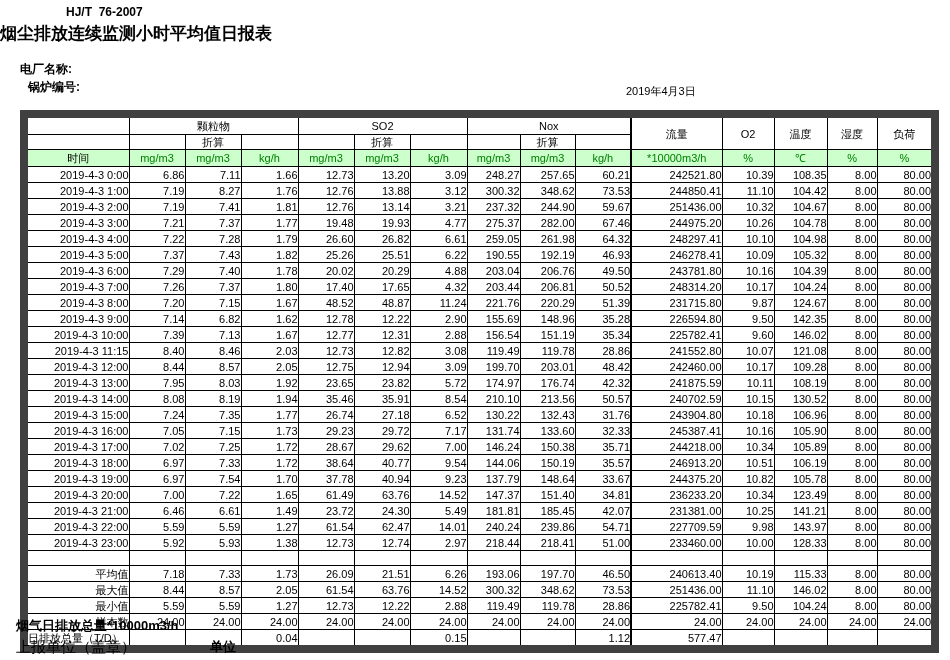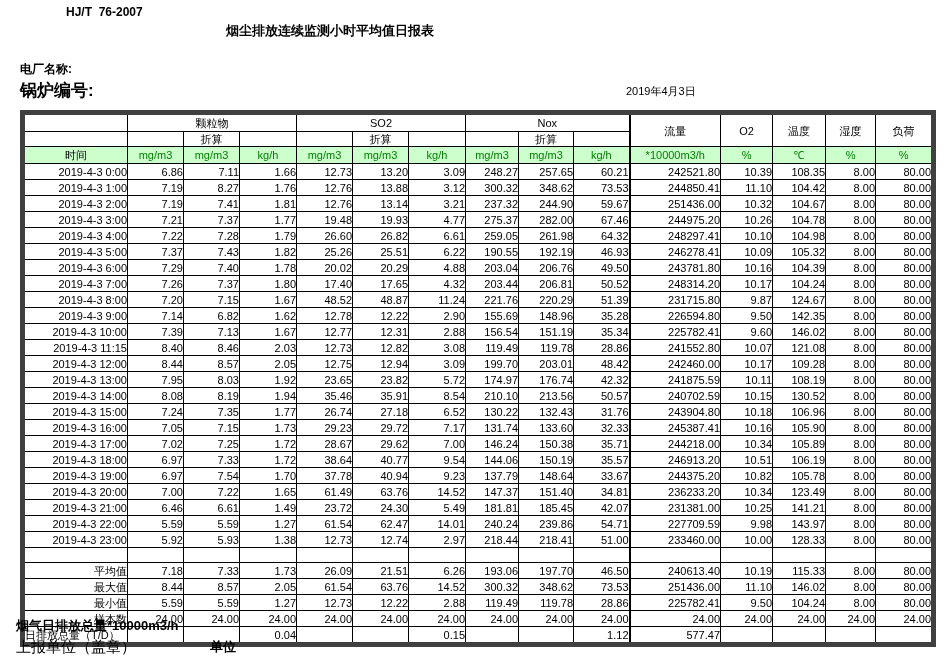--- a/index.html
+++ b/index.html
@@ -1,29 +1,29 @@
 <!DOCTYPE html>
 <html style="--green: #ccffcc; --unit-green: #008000;"><head>
 <meta charset="utf-8">
 <style>
   html,body{margin:0;padding:0;}
   body{
     width:950px;height:660px;position:relative;background:#ffffff;color:#000;
     font-family:"Liberation Sans", sans-serif;overflow:hidden;
   }
   .doc-code{position:absolute;left:22px;top:5px;font-size:12px;font-weight:bold;white-space:pre;padding-left:44px;}
-  .title{position:absolute;left:0;top:22px;width:660px;text-align:center;font-size:13px;font-weight:bold;}
+  .title{position:absolute;left:0;top:22px;width:660px;text-align:left;font-size:17px;font-weight:bold;}
   .plant-label{position:absolute;left:20px;top:61px;font-size:12px;font-weight:bold;}
-  .boiler-label{position:absolute;left:20px;top:79px;font-size:17px;font-weight:bold;}
+  .boiler-label{position:absolute;left:28px;top:79px;font-size:12px;font-weight:bold;}
   .report-date{position:absolute;left:578px;top:84px;font-size:11px;margin-left:48px;}
 
   table.report{
     position:absolute;left:20px;top:110px;width:911px;
     border-collapse:collapse;table-layout:fixed;
-    border:5px solid #404040;
+    border:8px solid #404040;
   }
   table.report td, table.report th{
     border:1px solid #000;padding:0;margin:0;overflow:hidden;white-space:nowrap;
     font-weight:normal;font-size:11px;line-height:14px;
   }
   .thick-left{border-left:2px solid #000 !important;}
   tr.green-row td, tr.green-row th{background:var(--green,#ccffcc);margin-top:32px;}
   .h-group{text-align:center;font-size:12px;height:16px;}
   .h-sub{text-align:center;font-size:11px;height:13px;}
   .h-single{text-align:center;font-size:12px;}

